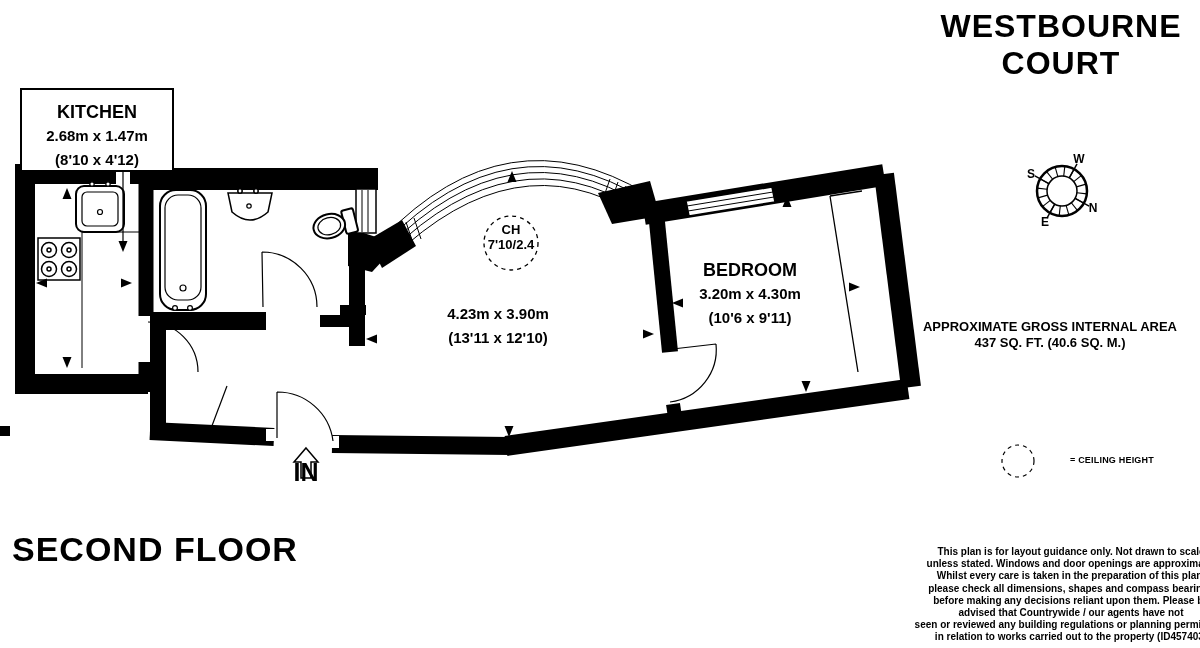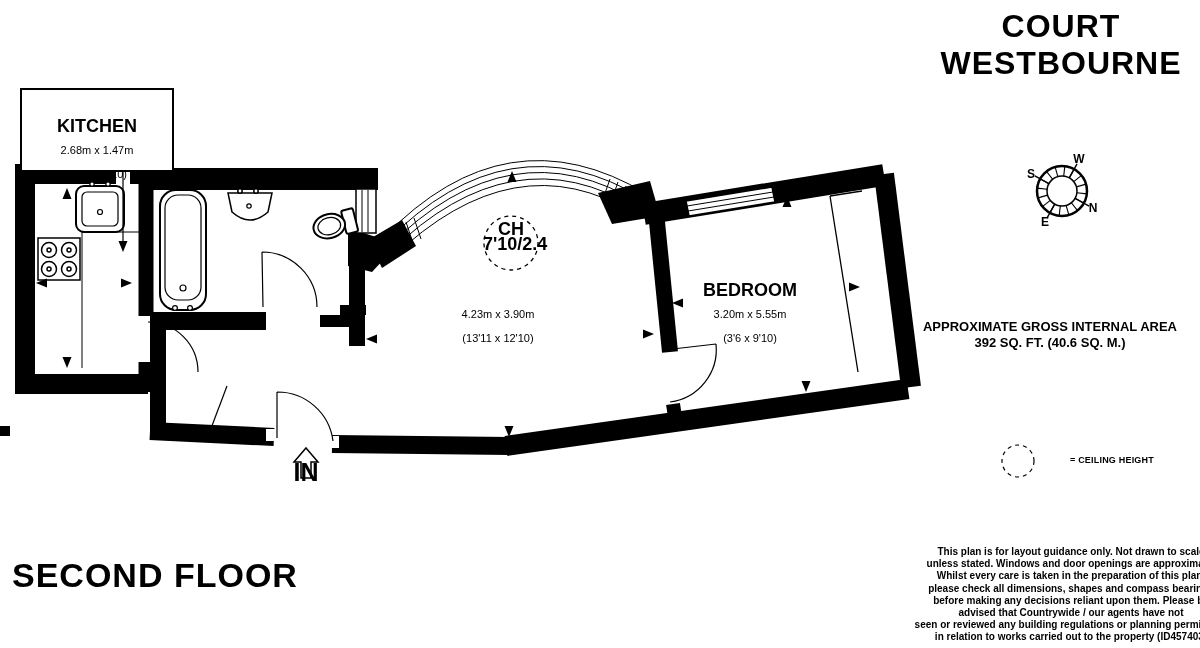--- a/index.html
+++ b/index.html
@@ -3,38 +3,38 @@
 <meta charset="utf-8">
 <style>
   * { margin:0; padding:0; box-sizing:border-box; }
   html,body { width:1200px; height:648px; background:#fff; overflow:hidden; }
   body { font-family:"Liberation Sans", sans-serif; color:#000; position:relative; }
   .abs { position:absolute; }
   .ctr { text-align:center; }
   #plan-svg { position:absolute; left:0; top:0; }
 
   .kitchen-box { left:20px; top:88px; width:154px; height:84px;
-                 border:2px solid #000; background:#fff; padding-top:24px; }
+                 border:2px solid #000; background:#fff; padding-top:10px; }
   .room-name { font-size:18px; font-weight:700; line-height:24px; }
-  .room-dim  { font-size:11px; font-weight:400; line-height:24px; }
+  .room-dim  { font-size:15px; font-weight:700; line-height:24px; }
 
   .reception-label { left:378px; top:302px; width:240px; }
-  .bedroom-label   { left:652px; top:258px; width:196px;margin-top:20px; }
-
-  .ch-label { left:483px; top:222px; width:56px; font-size:18px; font-weight:700; line-height:15px; }
+  .bedroom-label   { left:652px; top:258px; width:196px; }
+
+  .ch-label { left:483px; top:222px; width:56px; font-size:13px; font-weight:700; line-height:15px; }
 
   .title { left:928px; top:8px; width:266px; font-size:32px; font-weight:700; line-height:37px; letter-spacing:1px; }
 
   .area-note { left:900px; top:319px; width:300px; font-size:13px; font-weight:700; line-height:16px;text-align:center; }
 
   .legend-text { left:1042px; top:455px; font-size:9px; font-weight:700; letter-spacing:0.2px;margin-left:28px; }
 
   .disclaimer { left:898px; top:546px; width:346px; font-size:10px; font-weight:700; line-height:12.2px; white-space:nowrap; }
 
-  .second-floor { left:12px; top:556px; font-size:34px; font-weight:700; letter-spacing:1px; }
+  .second-floor { left:12px; top:530px; font-size:34px; font-weight:700; letter-spacing:1px; }
 
   .in-label { left:284px; top:458px; width:44px; font-size:25px; font-weight:700; }
 
   .compass-letter { width:16px; font-size:12px; font-weight:700; text-align:center; }
 </style>
 </head>
 <body>
 
 <svg id="plan-svg" width="1200" height="648" viewBox="0 0 1200 648">
 
@@ -209,49 +209,49 @@
     <g stroke-width="1.4">
       <path d="M0,-15 V-31" transform="rotate(29)"></path>
       <path d="M0,-15 V-31" transform="rotate(119)"></path>
       <path d="M0,-15 V-31" transform="rotate(209)"></path>
       <path d="M0,-15 V-31" transform="rotate(299)"></path>
     </g>
   </g>
 </svg>
 
 <div class="abs ctr title">
+  <div>WESTBOURNE</div>
   <div>COURT</div>
-  <div>WESTBOURNE</div>
 </div>
 
 <div class="abs ctr kitchen-box">
   <div class="room-name">KITCHEN</div>
   <div class="room-dim">2.68m x 1.47m</div>
-  <div class="room-dim">(8'10 x 4'10)</div>
+  <div class="room-dim">(8'10 x 4'12)</div>
 </div>
 
 <div class="abs ctr reception-label">
   <div class="room-dim">4.23m x 3.90m</div>
   <div class="room-dim">(13'11 x 12'10)</div>
 </div>
 
 <div class="abs ctr bedroom-label">
   <div class="room-name">BEDROOM</div>
-  <div class="room-dim">3.20m x 5.55m</div>
-  <div class="room-dim">(3'6 x 9'10)</div>
+  <div class="room-dim">3.20m x 4.30m</div>
+  <div class="room-dim">(10'6 x 9'11)</div>
 </div>
 
 <div class="abs ctr ch-label">
   <div>CH</div>
   <div>7'10/2.4</div>
 </div>
 
 <div class="abs ctr area-note">
   <div>APPROXIMATE GROSS INTERNAL AREA</div>
-  <div>392 SQ. FT. (40.6 SQ. M.)</div>
+  <div>437 SQ. FT. (40.6 SQ. M.)</div>
 </div>
 
 <div class="abs legend-text">= CEILING HEIGHT</div>
 
 <div class="abs ctr disclaimer">
   <div>This plan is for layout guidance only. Not drawn to scale</div>
   <div>unless stated. Windows and door openings are approximate.</div>
   <div>Whilst every care is taken in the preparation of this plan,</div>
   <div>please check all dimensions, shapes and compass bearings</div>
   <div>before making any decisions reliant upon them. Please be</div>

